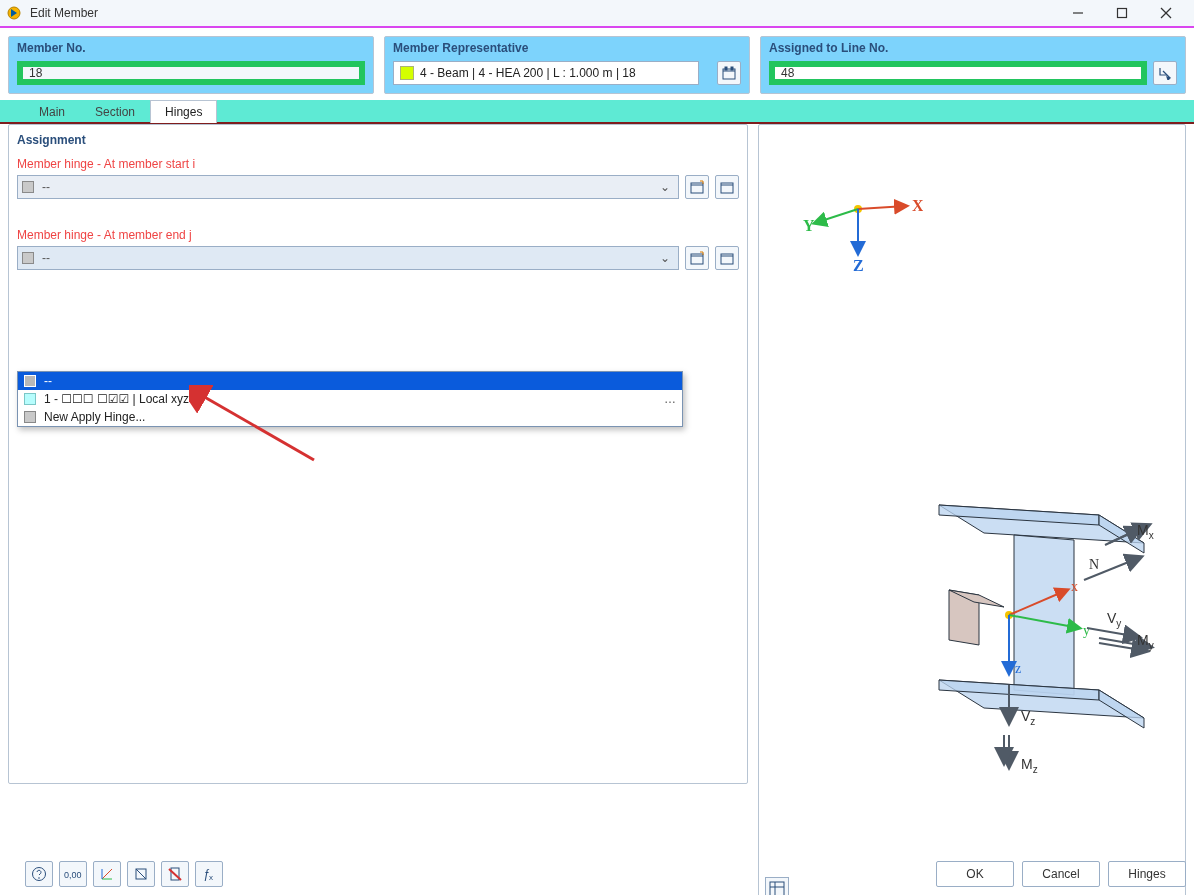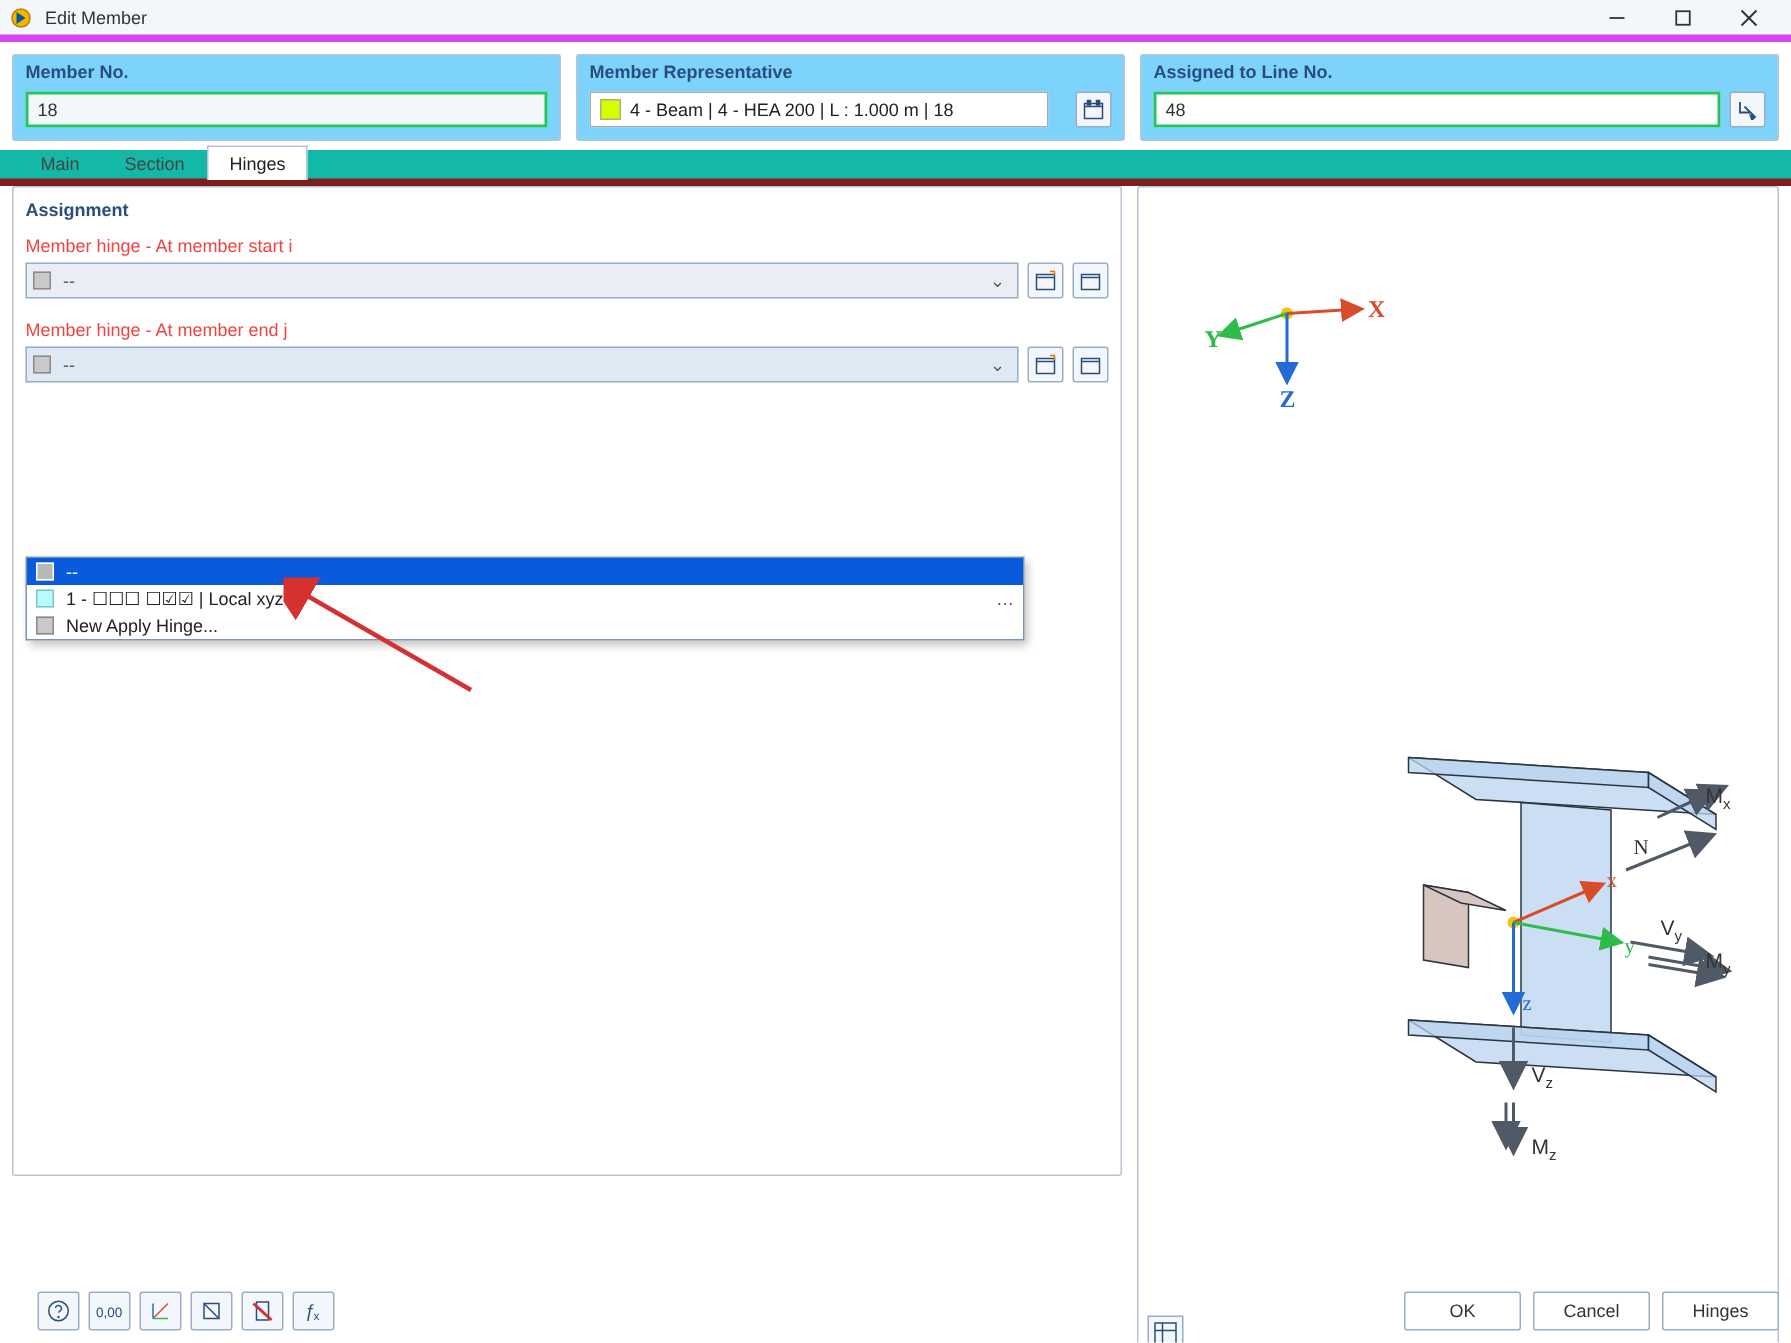--- a/index.html
+++ b/index.html
@@ -1,44 +1,44 @@
 <!DOCTYPE html>
 <html><head>
 <meta charset="utf-8">
 <style>
   * { box-sizing: border-box; font-family: "Segoe UI", Tahoma, sans-serif; }
   body { margin:0; padding:0; background:#fff; width:1194px; height:895px; overflow:hidden; position:relative; font-size:12px; color:#222; }
 
   
-  .titlebar { height:28px; background:#f3f7fb; display:flex; align-items:center; border-bottom:5px solid #d946ef; padding:0 6px; }
+  .titlebar { height:28px; background:#f3f7fb; display:flex; align-items:center; border-bottom:2px solid #d946ef; padding:0 6px; }
   .titlebar .app-icon { width:16px; height:16px; margin-right:8px; }
   .titlebar .title { font-size:12px; color:#333; flex:0 0 auto; }
   .titlebar .spacer { flex:1; }
   .winbtn { width:44px; height:28px; display:flex; align-items:center; justify-content:center; color:#333; }
   .winbtn svg { stroke:#333; }
 
   
   .top-panels { display:flex; gap:10px; padding:8px 8px 6px 8px; background:#fff; }
   .panel { border:1px solid #b7c4d3; background:#7dd3fc; padding:4px 8px 8px 8px; border-radius:2px; }
   .panel.left { flex:0 0 366px; }
   .panel.mid { flex:0 0 366px; }
   .panel.right{ flex:1; }
   .panel-label { color:#2a4e7b; font-weight:600; font-size:12px; margin-bottom:6px; display:block; }
-  .text-input { width:100%; height:24px; border:2px solid #22c55e; background:#f3f7fb; padding:0 6px; font-size:12px; color:#333; }
+  .text-input { width:100%; height:24px; border:6px solid #22c55e; background:#f3f7fb; padding:0 6px; font-size:12px; color:#333; }
   .text-input.white { background:#fff; }
 
   .mid-row { display:flex; align-items:center; gap:18px; }
   .section-swatch { width:14px; height:14px; background:#d4ff00; border:1px solid #aab37a; flex:0 0 auto; }
   .section-text { flex:1; height:24px; border:1px solid #9aaec6; background:#fff; display:flex; align-items:center; padding:0 6px; }
   .sq-btn { width:24px; height:24px; border:1px solid #9aaec6; background:#f3f7fb; display:flex; align-items:center; justify-content:center; border-radius:2px; cursor:pointer; }
   .sq-btn svg { stroke:#2a4e7b; }
   .right-row { display:flex; align-items:flex-start; gap:6px; }
 
   
-  .tab-strip { display:flex; align-items:flex-end; gap:0; padding:0 12px; border-bottom:5px solid #7f1d1d; background:#14b8a6; height:24px; }
+  .tab-strip { display:flex; align-items:flex-end; gap:0; padding:0 24px; border-bottom:2px solid #7f1d1d; background:#5eead4; height:24px; }
   .tab { padding:4px 14px; font-size:12px; color:#444; border:1px solid transparent; border-bottom:none; cursor:pointer; background:transparent; position:relative; top:1px; }
   .tab.active { background:#fff; border-color:#b7c4d3; color:#222; }
 
   
   .body-split { display:flex; gap:10px; padding:0 8px; height:784px; }
   .left-col { flex:0 0 740px; display:flex; flex-direction:column; }
   .right-col { flex:1; display:flex; flex-direction:column; }
 
   .content-panel { border:1px solid #b7c4d3; background:#fff; border-radius:2px; padding:8px; height:660px; position:relative; }
 
@@ -177,21 +177,21 @@
             </svg>
           </div>
         <div class="sq-btn">
             <svg width="14" height="14" fill="none" stroke="#8a99ac">
               <rect x="1" y="3" width="12" height="10"></rect>
               <path d="M1 5h12"></path>
             </svg>
           </div>
       </div>
 
-      <div class="field-label" style="margin-top:14px">Member hinge - At member end j</div>
+      <div class="field-label" style="margin-top:29px">Member hinge - At member end j</div>
       <div class="combo-row">
         <div class="combo open">
           <span class="swatch"></span>
           <span class="combo-text">--</span>
           <span class="chev">⌄</span>
         </div>
         <div class="sq-btn">
             <svg width="14" height="14" fill="none" stroke="#2a4e7b">
               <rect x="1" y="3" width="12" height="10"></rect>
               <path d="M1 5h12"></path>

